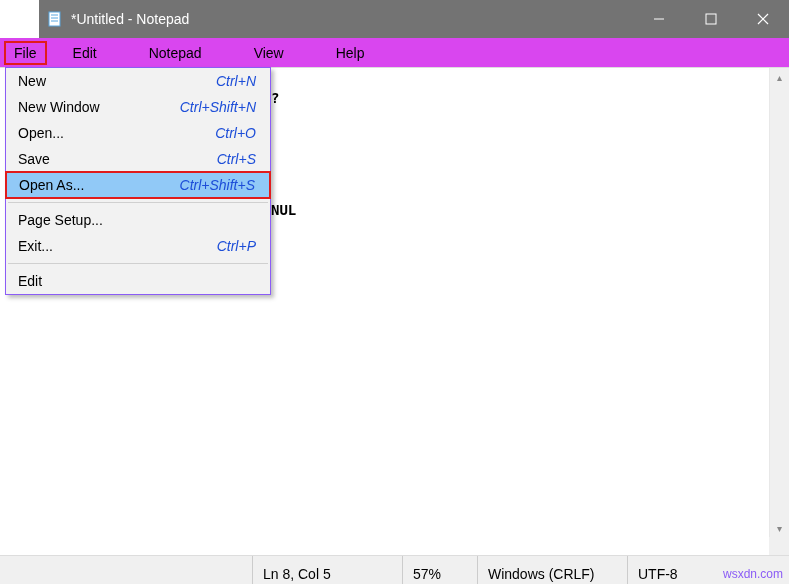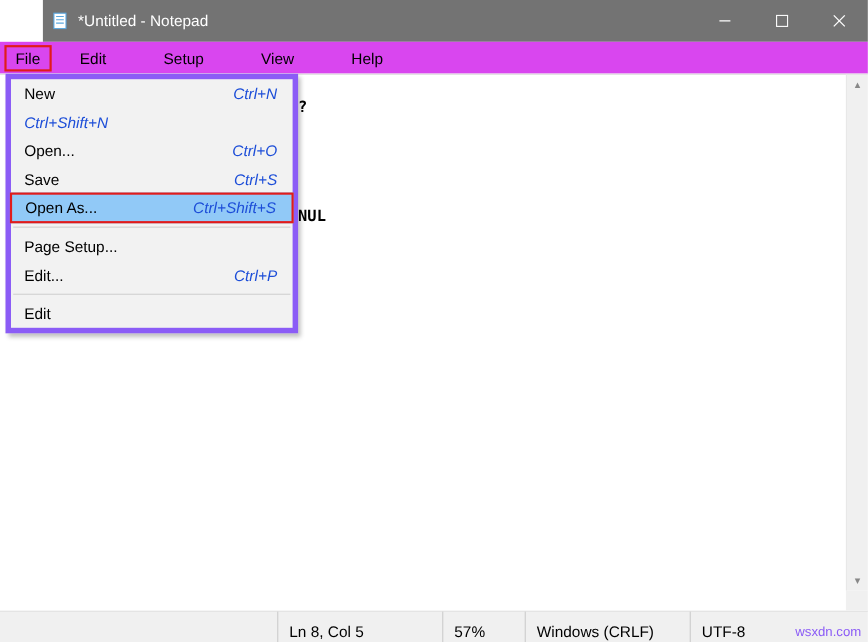--- a/index.html
+++ b/index.html
@@ -89,21 +89,21 @@
     .scrollbar-corner {
       position: absolute; right:0; bottom:0; width:20px; height:18px; background:#f0f0f0;
     }
     
     .dropdown {
       position: absolute;
       left: 5px;
       top: 67px;
       width: 266px;
       background: #f2f2f2;
-      border: 5px solid #8b5cf6;
+      border: 1px solid #8b5cf6;
       box-shadow: 3px 3px 4px rgba(0,0,0,0.25);
       font-size: 14px;
       z-index: 100;
     }
     .dropdown .dd-item {
       display: flex;
       height: 26px;
       align-items: center;
       padding: 0 14px 0 12px;
       cursor: default;
@@ -175,65 +175,66 @@
         <line x1="1" y1="1" x2="11" y2="11" stroke="#fff" stroke-width="1.2"></line>
         <line x1="11" y1="1" x2="1" y2="11" stroke="#fff" stroke-width="1.2"></line>
       </svg>
     </div>
   </div>
 </div>
 
 <div class="menubar">
   <div class="menu-item file-highlight">File</div>
   <div class="menu-item">Edit</div>
-  <div class="menu-item">Setup</div>
+  <div class="menu-item">Notepad</div>
   <div class="menu-item">View</div>
   <div class="menu-item">Help</div>
 </div>
 
 <div class="content-area">
   <div class="textpane">
     <span class="snippet" style="left:271px; top:22px; font-weight:600;">?</span>
-    <span class="snippet" style="left:271px; top:121px; font-weight:700;">NUL</span>
+    <span class="snippet" style="left:271px; top:134px; font-weight:700;">NUL</span>
   </div>
   <div class="scrollbar-v">
     <div class="arrow">▴</div>
     <div class="track"></div>
     <div class="arrow">▾</div>
   </div>
   <div class="scrollbar-corner"></div>
 </div>
 
 <div class="dropdown">
   <div class="dd-item">
     <span class="dd-label">New</span>
     <span class="dd-shortcut">Ctrl+N</span>
   </div>
   <div class="dd-item">
+    <span class="dd-label">New Window</span>
     <span class="dd-shortcut">Ctrl+Shift+N</span>
   </div>
   <div class="dd-item">
     <span class="dd-label">Open...</span>
     <span class="dd-shortcut">Ctrl+O</span>
   </div>
   <div class="dd-item">
     <span class="dd-label">Save</span>
     <span class="dd-shortcut">Ctrl+S</span>
   </div>
   <div class="dd-item highlighted red-box">
     <span class="dd-label">Open As...</span>
     <span class="dd-shortcut">Ctrl+Shift+S</span>
   </div>
   <div class="dd-sep"></div>
   <div class="dd-item">
     <span class="dd-label">Page Setup...</span>
     <span class="dd-shortcut"></span>
   </div>
   <div class="dd-item">
-    <span class="dd-label">Edit...</span>
+    <span class="dd-label">Exit...</span>
     <span class="dd-shortcut">Ctrl+P</span>
   </div>
   <div class="dd-sep"></div>
   <div class="dd-item">
     <span class="dd-label">Edit</span>
     <span class="dd-shortcut"></span>
   </div>
 </div>
 
 <div class="statusbar">

